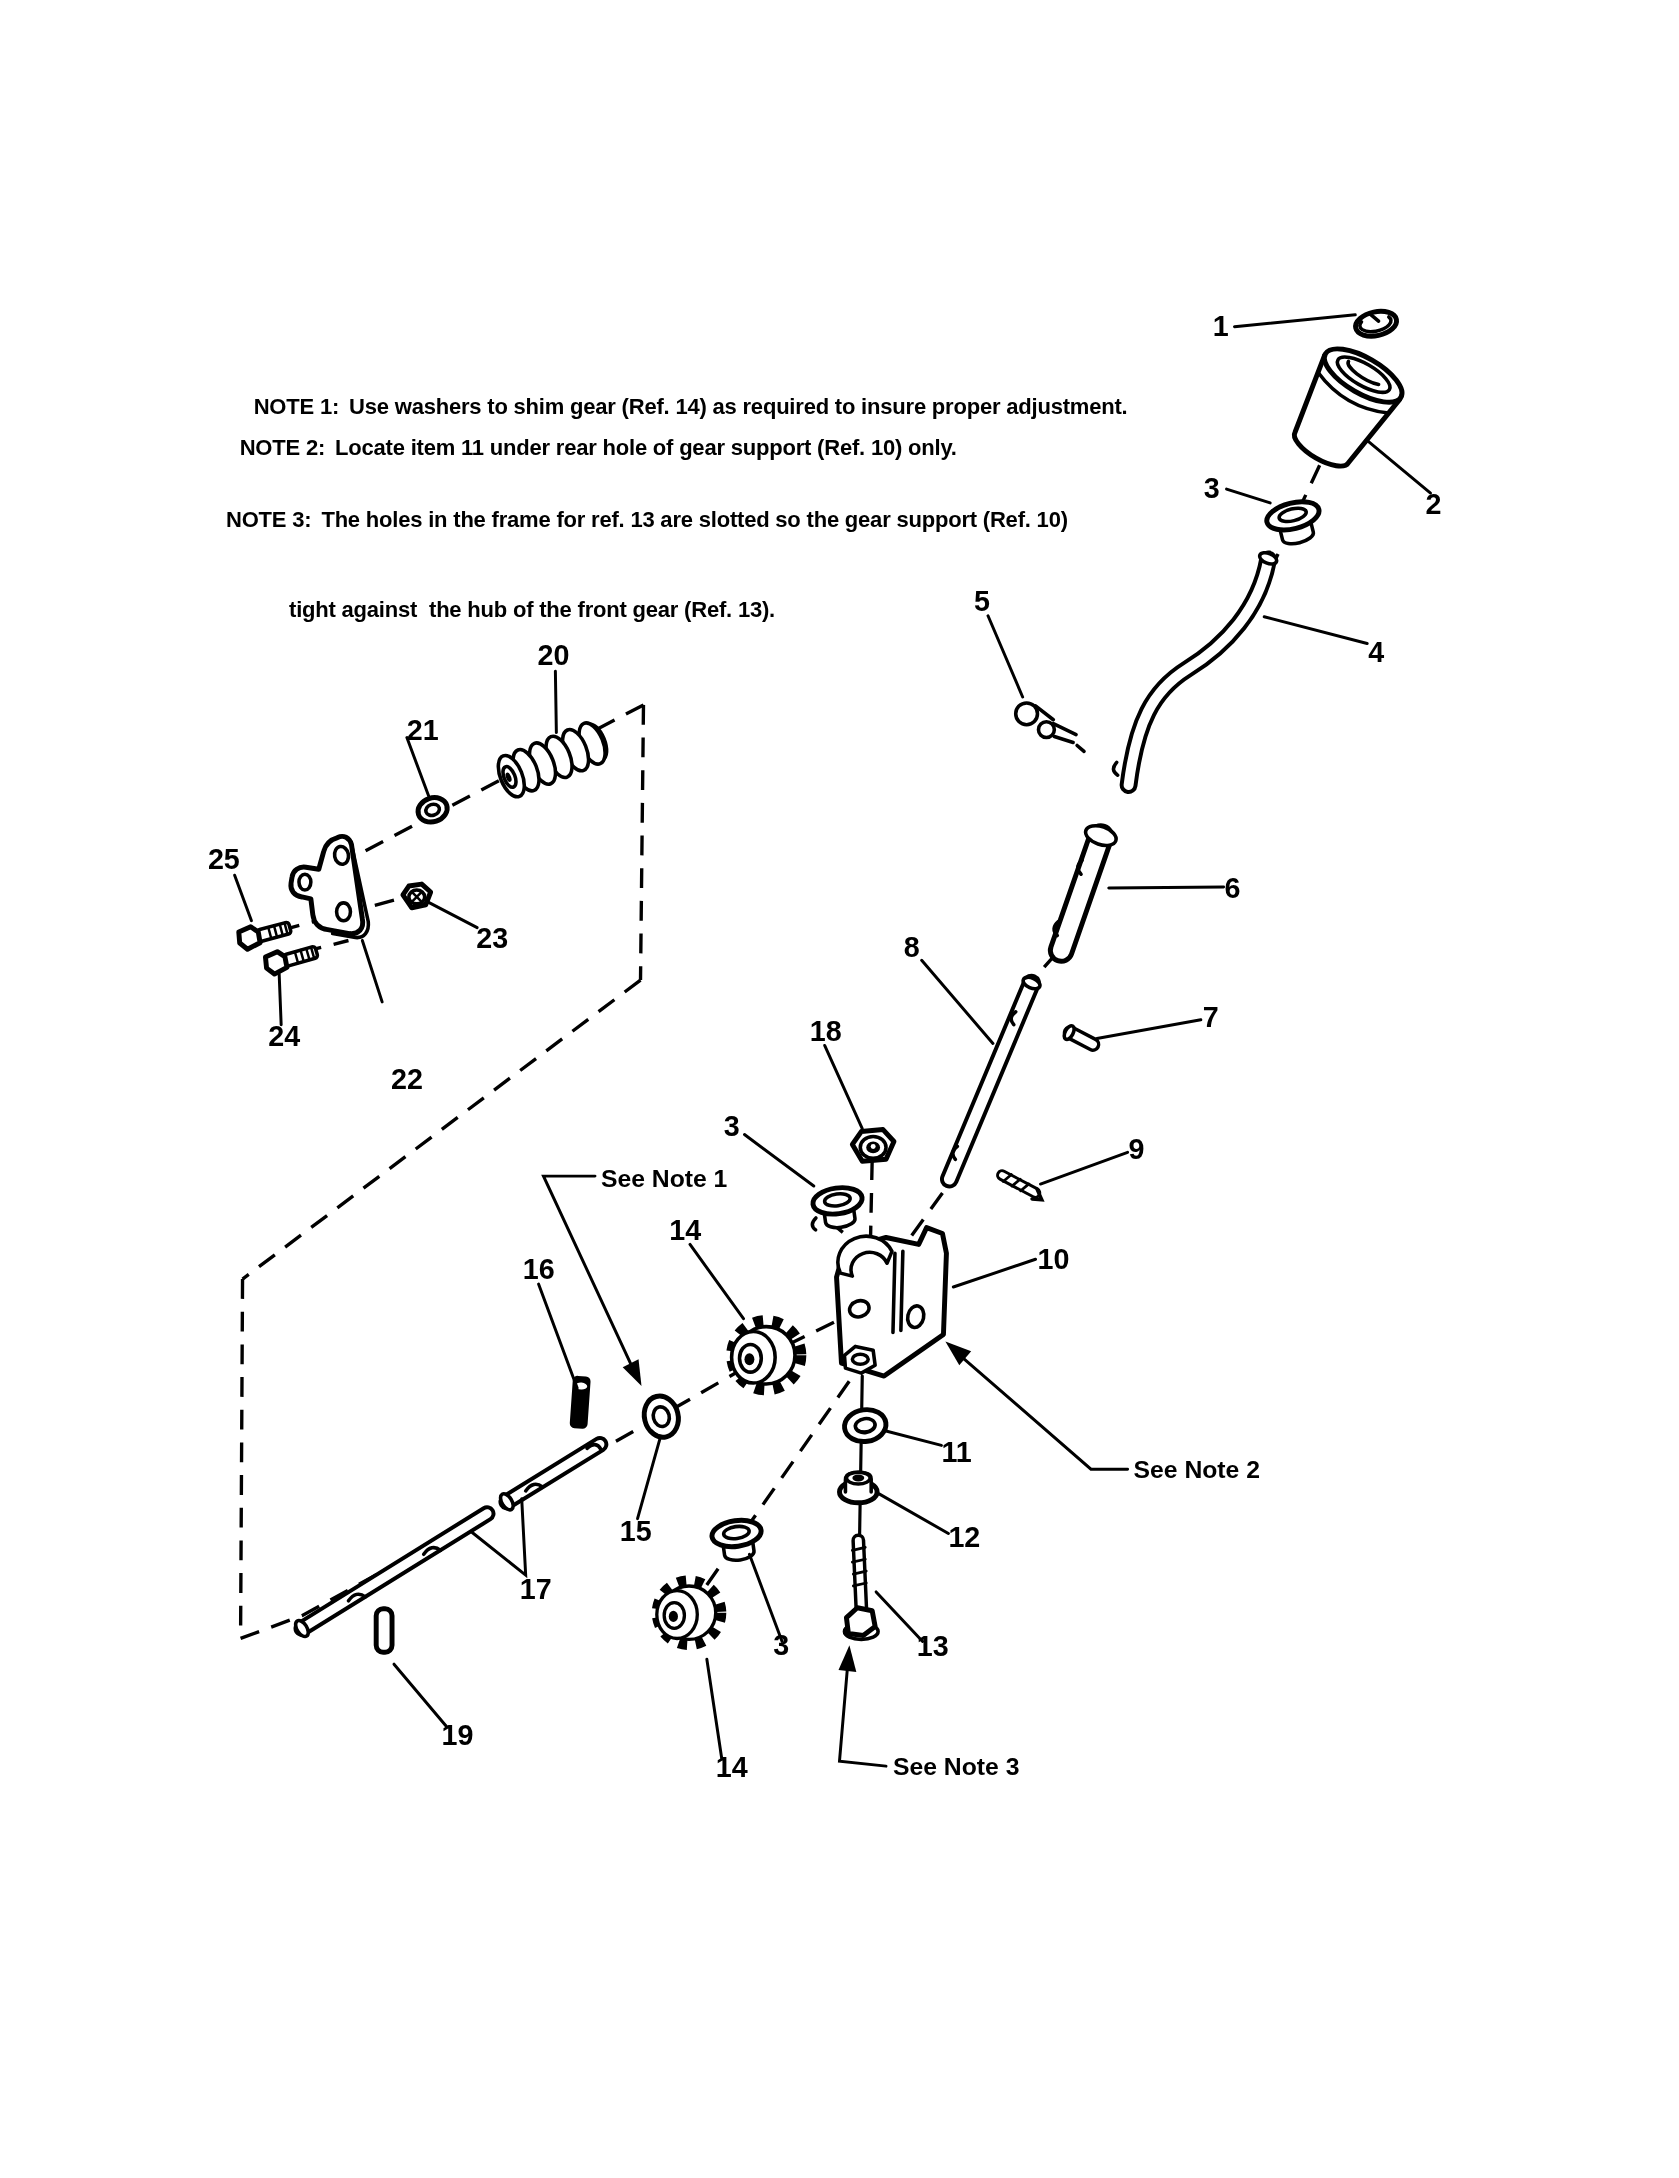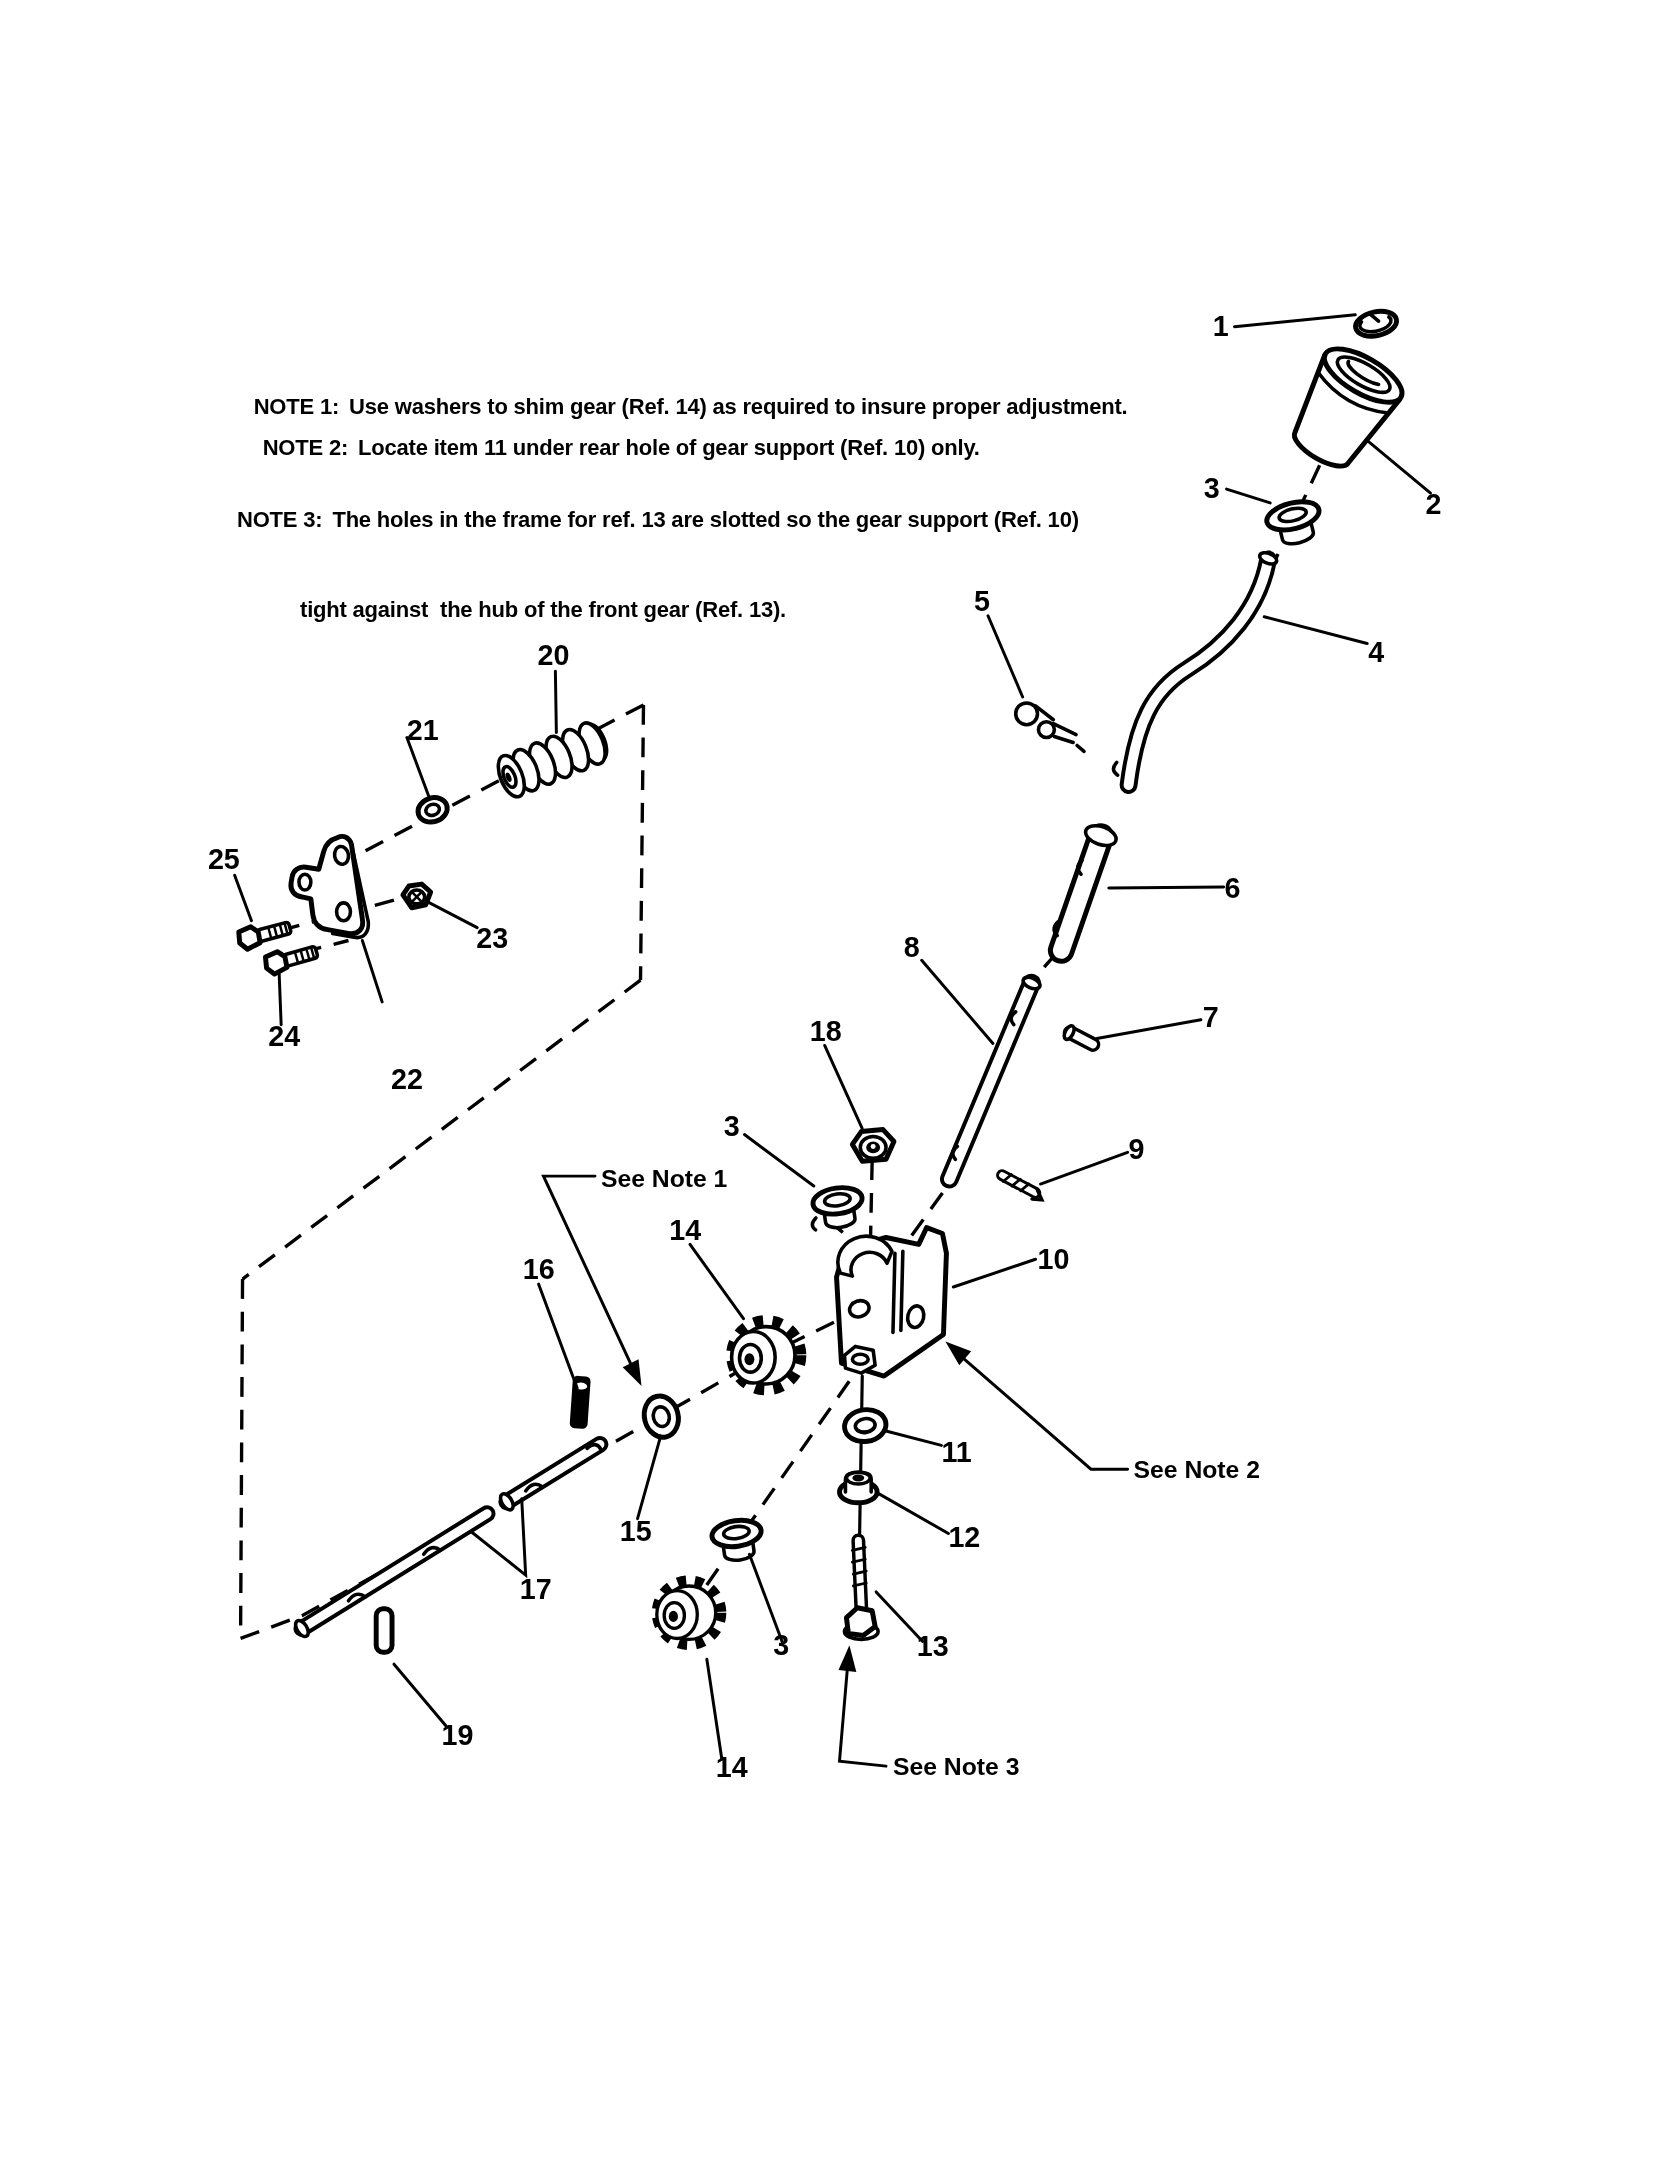--- a/index.html
+++ b/index.html
@@ -23,24 +23,24 @@
   .seenote{font-family:"Liberation Sans",sans-serif;font-weight:bold;font-size:25px;fill:#000;}
 </style>
 </head>
 <body>
 
 <div id="page">
 
   <div class="note" style="left:230px;top:362px;text-align:right;">
     <span class="lbl">NOTE 1:</span><span>Use washers to shim gear (Ref. 14) as required to insure proper adjustment.</span>
   </div>
-  <div class="note" style="left:239px;top:403px;">
+  <div class="note" style="left:216px;top:403px;">
     <span class="lbl">NOTE 2:</span><span>Locate item 11 under rear hole of gear support (Ref. 10) only.</span>
   </div>
-  <div class="note" style="left:237px;top:445px;">
+  <div class="note" style="left:226px;top:445px;">
     <div><span class="lbl">NOTE 3:</span><span>The holes in the frame for ref. 13 are slotted so the gear support (Ref. 10)</span></div>
     <div class="cont">tight against  the hub of the front gear (Ref. 13).</div>
   </div>
 
   <svg width="1679" height="2178" viewBox="0 0 1696 2200">
 
     <g>
       <line class="dash" x1="650" y1="712" x2="647" y2="990"></line>
       <line class="dash" x1="647" y1="990" x2="245" y2="1292"></line>
       <line class="dash" x1="245" y1="1292" x2="243" y2="1655"></line>

